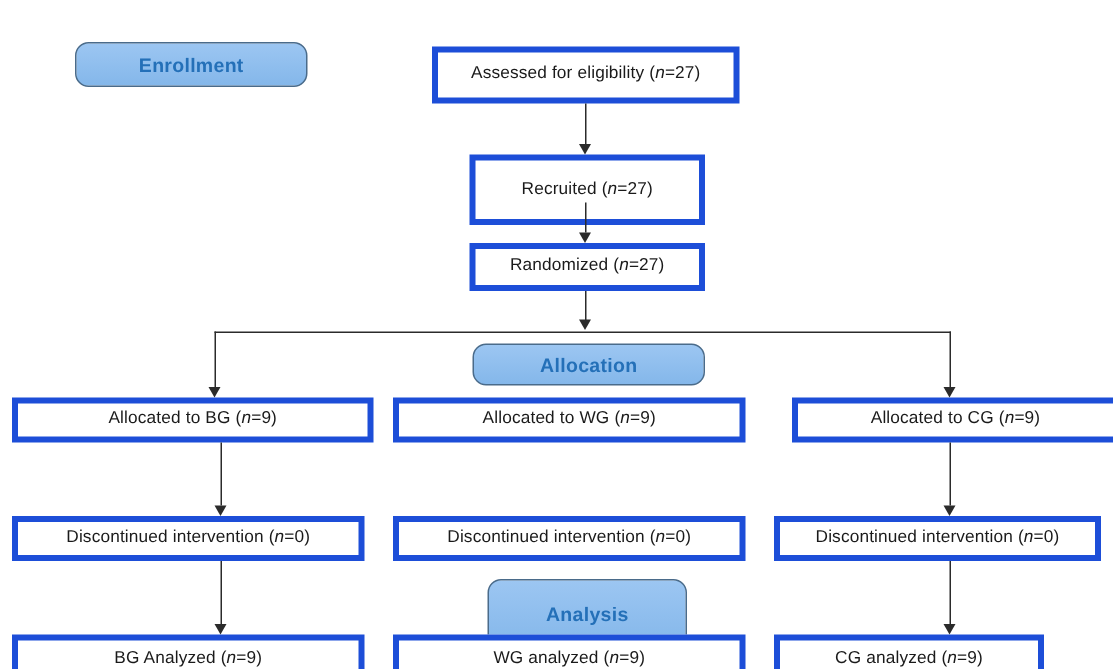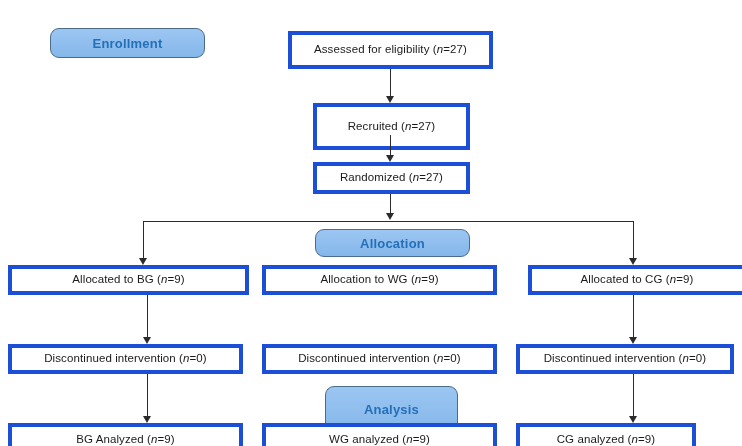--- a/index.html
+++ b/index.html
@@ -111,21 +111,21 @@
   </div>
 
   <div class="fbox" style="left:8px; top:245px; width:241px; height:30px;">
     <span class="txt">
       <span>Allocated to BG (</span><span class="n">n</span><span>=9)</span>
     </span>
   </div>
 
   <div class="fbox" style="left:262px; top:245px; width:235px; height:30px;">
     <span class="txt">
-      <span>Allocation to WG (</span><span class="n">n</span><span>=9)</span>
+      <span>Allocated to WG (</span><span class="n">n</span><span>=9)</span>
     </span>
   </div>
 
   <div class="fbox" style="left:528px; top:245px; width:218px; height:30px;">
     <span class="txt">
       <span>Allocated to CG (</span><span class="n">n</span><span>=9)</span>
     </span>
   </div>
 
   <div class="fbox" style="left:8px; top:324px; width:235px; height:30px;">

